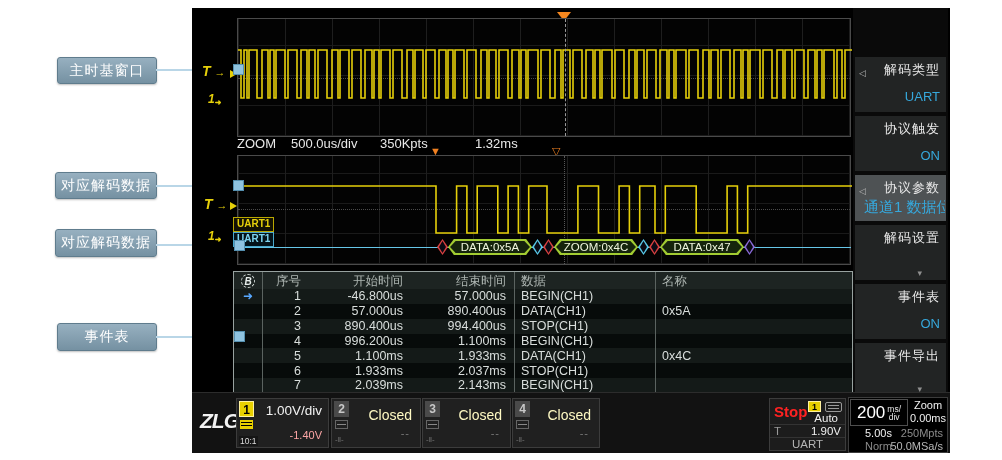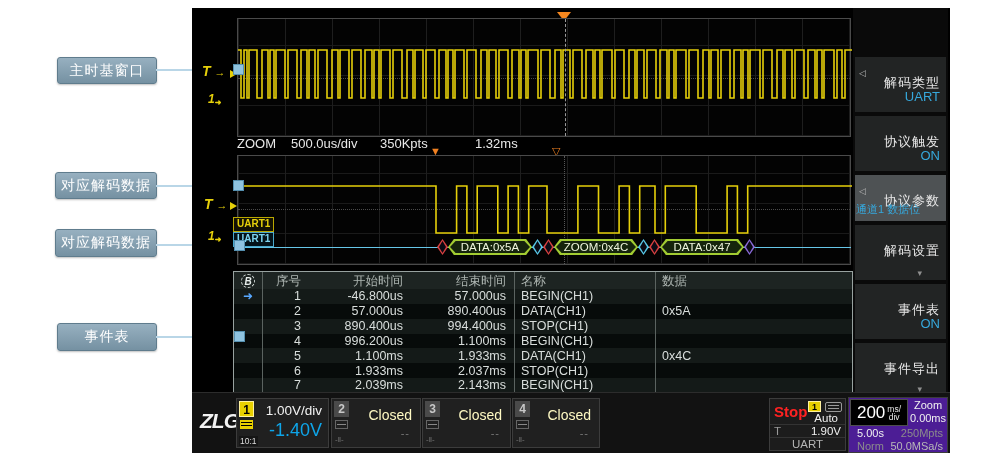--- a/index.html
+++ b/index.html
@@ -67,65 +67,65 @@
   .cell.sep { border-left:1px solid #5b6360; height:100%; display:flex; align-items:center; }
   .b-knob { display:inline-block; width:14px; height:14px; border:1px dashed #cfd6d3; border-radius:50%; color:#e8eeec; font-size:10px; font-style:italic; font-weight:bold; text-align:center; line-height:13px; }
   .row-arrow { color:#58a8ff; font-size:12px; }
 
   
   .menu { position:absolute; left:661px; top:0; width:95px; height:384px; background:#0a0a0a; }
   .menu-header { position:absolute; left:0; top:20px; width:95px; height:24px; background:#161616; color:#f0f0f0; font-size:14px; display:flex; align-items:center; justify-content:center; gap:5px; letter-spacing:2px; }
   .menu-header .hline { width:7px; height:1px; background:#6a6a6a; }
   .mbtn { position:absolute; left:2px; width:91px; background:#222424; color:#e8e8e8; font-size:13px; }
   .mbtn.sel { background:#4e5254; }
-  .mbtn .lbl { position:absolute; top:17px; right:6px; white-space:nowrap; letter-spacing:1px; }
+  .mbtn .lbl { position:absolute; top:4px; right:6px; white-space:nowrap; letter-spacing:1px; }
   .mbtn .val { position:absolute; bottom:8px; right:6px; color:#36a8dc; font-size:13px; }
-  .mbtn .sub { position:absolute; bottom:4px; left:1px; right:1px; color:#36a8dc; font-size:11px; white-space:nowrap; overflow:hidden; }
+  .mbtn .sub { position:absolute; bottom:4px; left:1px; right:1px; color:#36a8dc; font-size:15px; white-space:nowrap; overflow:hidden;padding-left:8px; }
   .mbtn .larrow { position:absolute; left:4px; top:11px; color:#b5b5b5; font-size:9px; }
   .mbtn .chev { position:absolute; bottom:2px; right:24px; color:#8f8f8f; font-size:9px; }
 
   
   .bbar { position:absolute; left:0; top:384px; width:758px; height:61px; background:#121212; border-top:1px solid #2c2c2c; }
   .logo { position:absolute; left:8px; top:16px; color:#f2f2f2; font-size:21px; font-weight:bold; font-style:italic; letter-spacing:-1px; }
   .logo sup { font-size:8px; font-style:normal; vertical-align:10px; }
 
   .chblock { position:absolute; top:5px; height:50px; background:#202020; border:1px solid #3c3c3c; }
   .chbadge { position:absolute; left:2px; top:2px; width:15px; height:16px; font-size:12px; font-weight:bold; text-align:center; line-height:16px; }
   .chbadge.on { background:#e8d000; color:#000; border:1px solid #fff2a0; }
   .chbadge.off { background:#4a4a4a; color:#c8c8c8; }
   .coupl { position:absolute; left:3px; top:21px; width:13px; height:9px; background:#e8d000; }
   .coupl i { display:block; height:1px; background:#000; margin:2px 1px 0 1px; }
   .coupl.off { background:none; border:1px solid #666; }
   .coupl.off i { background:#888; margin-top:3px; }
   .probe { position:absolute; left:2px; bottom:1px; color:#ddd; font-size:8.5px; background:#161616; padding:0 1px; }
   .chval1 { position:absolute; right:6px; top:4px; color:#f2f2f2; font-size:13.5px; }
-  .chval2 { position:absolute; right:6px; bottom:6px; color:#0ea5e9; font-size:18px; }
+  .chval2 { position:absolute; right:6px; bottom:6px; color:#fca5a5; font-size:11px; }
   .chclosed { position:absolute; right:8px; top:8px; color:#fef9c3; font-size:14px;text-align:right; }
   .chdash { position:absolute; right:10px; bottom:8px; color:#777; font-size:11px; letter-spacing:1px; }
   .chmini { position:absolute; left:3px; bottom:3px; color:#777; font-size:8px; }
 
   .trigblock { position:absolute; left:577px; top:5px; width:77px; height:53px; background:#1c1c1c; border:1px solid #3c3c3c; color:#ddd; }
   .trigrow1 { position:relative; height:26px; border-bottom:1px solid #333; }
   .stoptxt { position:absolute; left:4px; top:4px; color:#ff2222; font-weight:bold; font-size:15px; }
   .tr-badge { position:absolute; left:38px; top:2px; width:13px; height:11px; background:#e8d000; color:#000; font-size:9px; font-weight:bold; text-align:center; line-height:11px; border:1px solid #fff2a0; }
   .tr-icon { position:absolute; left:55px; top:3px; width:17px; height:10px; border:1px solid #9a9a9a; border-radius:2px; }
   .tr-icon i { display:block; height:1px; background:#9a9a9a; margin:2px 2px 0 2px; }
   .tr-auto { position:absolute; right:7px; top:13px; font-size:11.5px; color:#f0f0f0; }
   .trigrow2 { position:relative; height:13px; border-bottom:1px solid #333; font-size:11.5px; }
   .trigrow2 .t { position:absolute; left:4px; top:0; color:#999; }
   .trigrow2 .v { position:absolute; right:4px; top:0; color:#f0f0f0; }
   .trigrow3 { position:relative; height:12px; font-size:11.5px; color:#b5b5b5; text-align:center; }
 
-  .tbblock { position:absolute; left:656px; top:4px; width:100px; height:56px; background:#4c1d95; border:1px solid #3c3c3c; }
+  .tbblock { position:absolute; left:656px; top:4px; width:100px; height:56px; background:#000000; border:1px solid #3c3c3c; }
   .tb-main { position:absolute; left:1px; top:1px; width:58px; height:27px; background:#000; border:1px solid #4e4e4e; display:flex; align-items:center; justify-content:center; gap:2px; color:#fff; }
   .tb-main .big { font-size:17px; }
   .tb-main .unit { font-size:8.5px; line-height:8px; color:#e8e8e8;text-align:center; }
   .tb-zoom { position:absolute; left:60px; top:1px; width:38px; height:27px; color:#f0f0f0; font-size:11px; text-align:center; line-height:13px; }
   .tb-row { position:absolute; left:0; width:100%; height:13px; font-size:11px; }
-  .tb-row .a { position:absolute; left:8px; }
+  .tb-row .a { position:absolute; left:16px; }
   .tb-row .b { position:absolute; right:4px; }
 
   .wh { color:#f0f0f0; } .gy { color:#8c8c8c; } .lg { color:#b8b8b8; }
 </style>
 </head>
 <body>
 
 <div class="callout-box" style="left:57px; top:57px; width:100px; height:27px;">主时基窗口</div>
 <div class="callout-box" style="left:55px; top:172px; width:102px; height:27px;">对应解码数据</div>
 <div class="callout-box" style="left:55px; top:229px; width:102px; height:28px;">对应解码数据</div>
@@ -233,22 +233,22 @@
     </div>
 
   <div class="etable" id="etable">
       <div class="trow head">
         <div class="cell c1">
           <span class="b-knob">B</span>
         </div>
         <div class="cell r">序号</div>
         <div class="cell r">开始时间</div>
         <div class="cell r">结束时间</div>
+        <div class="cell sep l">数据</div>
         <div class="cell sep l">名称</div>
-        <div class="cell sep l">数据</div>
       </div>
       <div class="trow odd">
         <div class="cell c1">
           <span class="row-arrow">➜</span>
         </div>
         <div class="cell r">1</div>
         <div class="cell r">-46.800us</div>
         <div class="cell r">57.000us</div>
         <div class="cell sep l">BEGIN(CH1)</div>
         <div class="cell sep l"></div>

